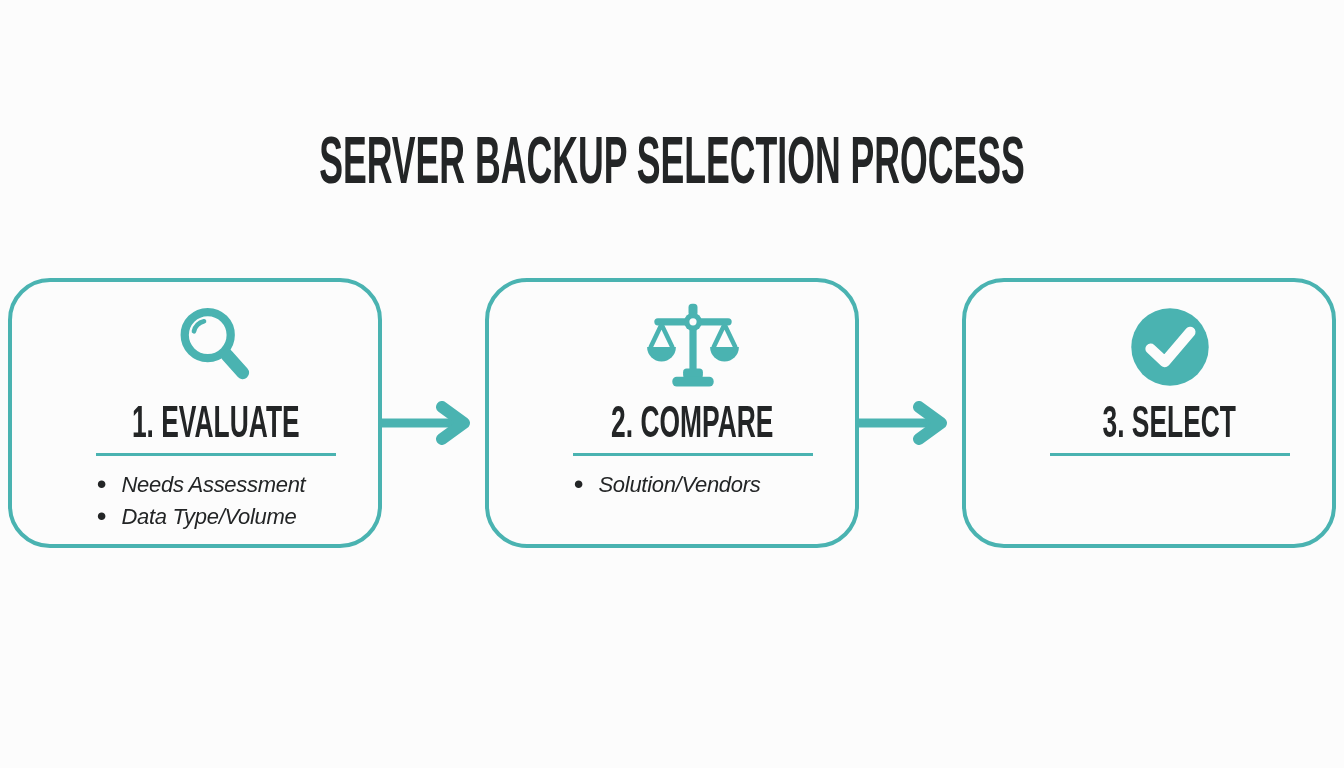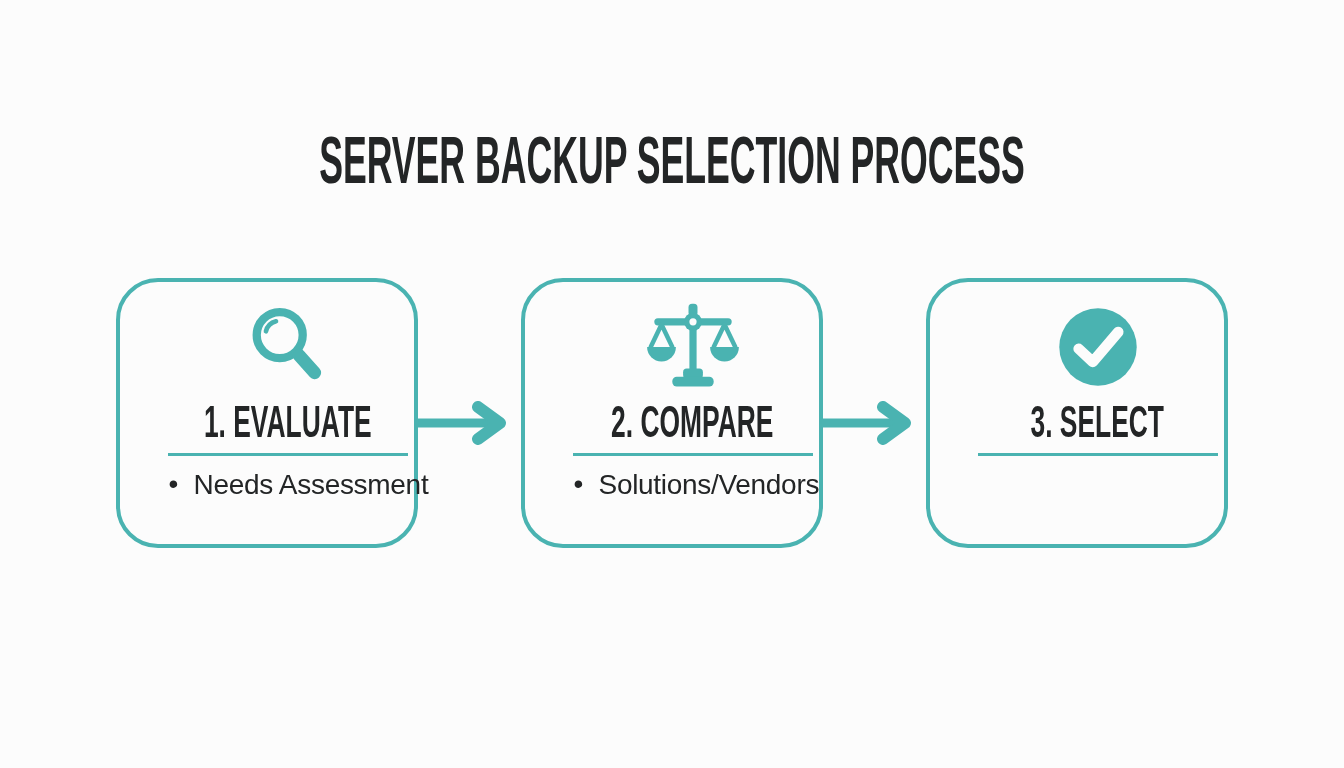--- a/index.html
+++ b/index.html
@@ -32,21 +32,21 @@
 
   
   .flow{
     position:absolute;
     top:278px;left:0;width:1344px;
     display:flex;
     justify-content:center;
     align-items:stretch;
   }
   .step-card{
-    width:302px;height:270px;
+    width:374px;height:270px;
     border:4px solid var(--accent);
     border-radius:42px;
     background:transparent;
     display:flex;
     flex-direction:column;
     align-items:center;
     padding-left:41px;
   }
   .icon{
     margin-top:18px;
@@ -71,25 +71,26 @@
     margin-top:9px;
   }
   .bullets{
     list-style:none;
     width:238px;
     margin-top:13px;
   }
   .bullets li{
     position:relative;
     padding-left:25px;
-    font-size:28px;
+    font-size:22px;
     line-height:32px;
     letter-spacing:-0.3px;
     color:var(--ink);
     white-space:nowrap;
+    font-style:italic;
   }
   .bullets li::before{
     content:"\2022";
     position:absolute;
     left:0;top:-1px;
     font-size:28px;
     color:var(--ink);
   }
 
   .connector{
@@ -116,20 +117,21 @@
         <svg width="92" height="92" viewBox="0 0 100 100" aria-hidden="true">
           <circle cx="41" cy="37" r="25" fill="none" stroke="currentColor" stroke-width="9"></circle>
           <path d="M26 33 A15 15 0 0 1 37 22" fill="none" stroke="currentColor" stroke-width="5" stroke-linecap="round"></path>
           <line x1="62" y1="59" x2="79" y2="78" stroke="currentColor" stroke-width="14" stroke-linecap="round"></line>
         </svg>
       </span>
       <h2 class="step-heading">1. EVALUATE</h2>
       <hr class="divider">
       <ul class="bullets">
         <li>Needs Assessment</li>
+        <li>Data Type/Volume</li>
       </ul>
     </section>
 
     <div class="connector">
       <svg width="103" height="44" viewBox="0 0 103 44" aria-hidden="true">
         <line x1="0" y1="22" x2="74" y2="22" stroke="currentColor" stroke-width="9"></line>
         <polyline points="60,6 82,22 60,38" fill="none" stroke="currentColor" stroke-width="12" stroke-linecap="round" stroke-linejoin="round"></polyline>
       </svg>
     </div>
 
@@ -145,21 +147,21 @@
           <path d="M4 50 A16 16 0 0 0 36 50 Z" fill="currentColor"></path>
           <path d="M78 50 L90 25 L102 50" fill="none" stroke="currentColor" stroke-width="5" stroke-linecap="round" stroke-linejoin="round"></path>
           <path d="M74 50 A16 16 0 0 0 106 50 Z" fill="currentColor"></path>
           <rect x="44" y="74" width="22" height="11" rx="4" fill="currentColor"></rect>
           <rect x="32" y="83" width="46" height="11" rx="5" fill="currentColor"></rect>
         </svg>
       </span>
       <h2 class="step-heading">2. COMPARE</h2>
       <hr class="divider">
       <ul class="bullets">
-        <li>Solutions/Vendors</li>
+        <li>Solution/Vendors</li>
       </ul>
     </section>
 
     <div class="connector">
       <svg width="103" height="44" viewBox="0 0 103 44" aria-hidden="true">
         <line x1="0" y1="22" x2="74" y2="22" stroke="currentColor" stroke-width="9"></line>
         <polyline points="60,6 82,22 60,38" fill="none" stroke="currentColor" stroke-width="12" stroke-linecap="round" stroke-linejoin="round"></polyline>
       </svg>
     </div>
 

